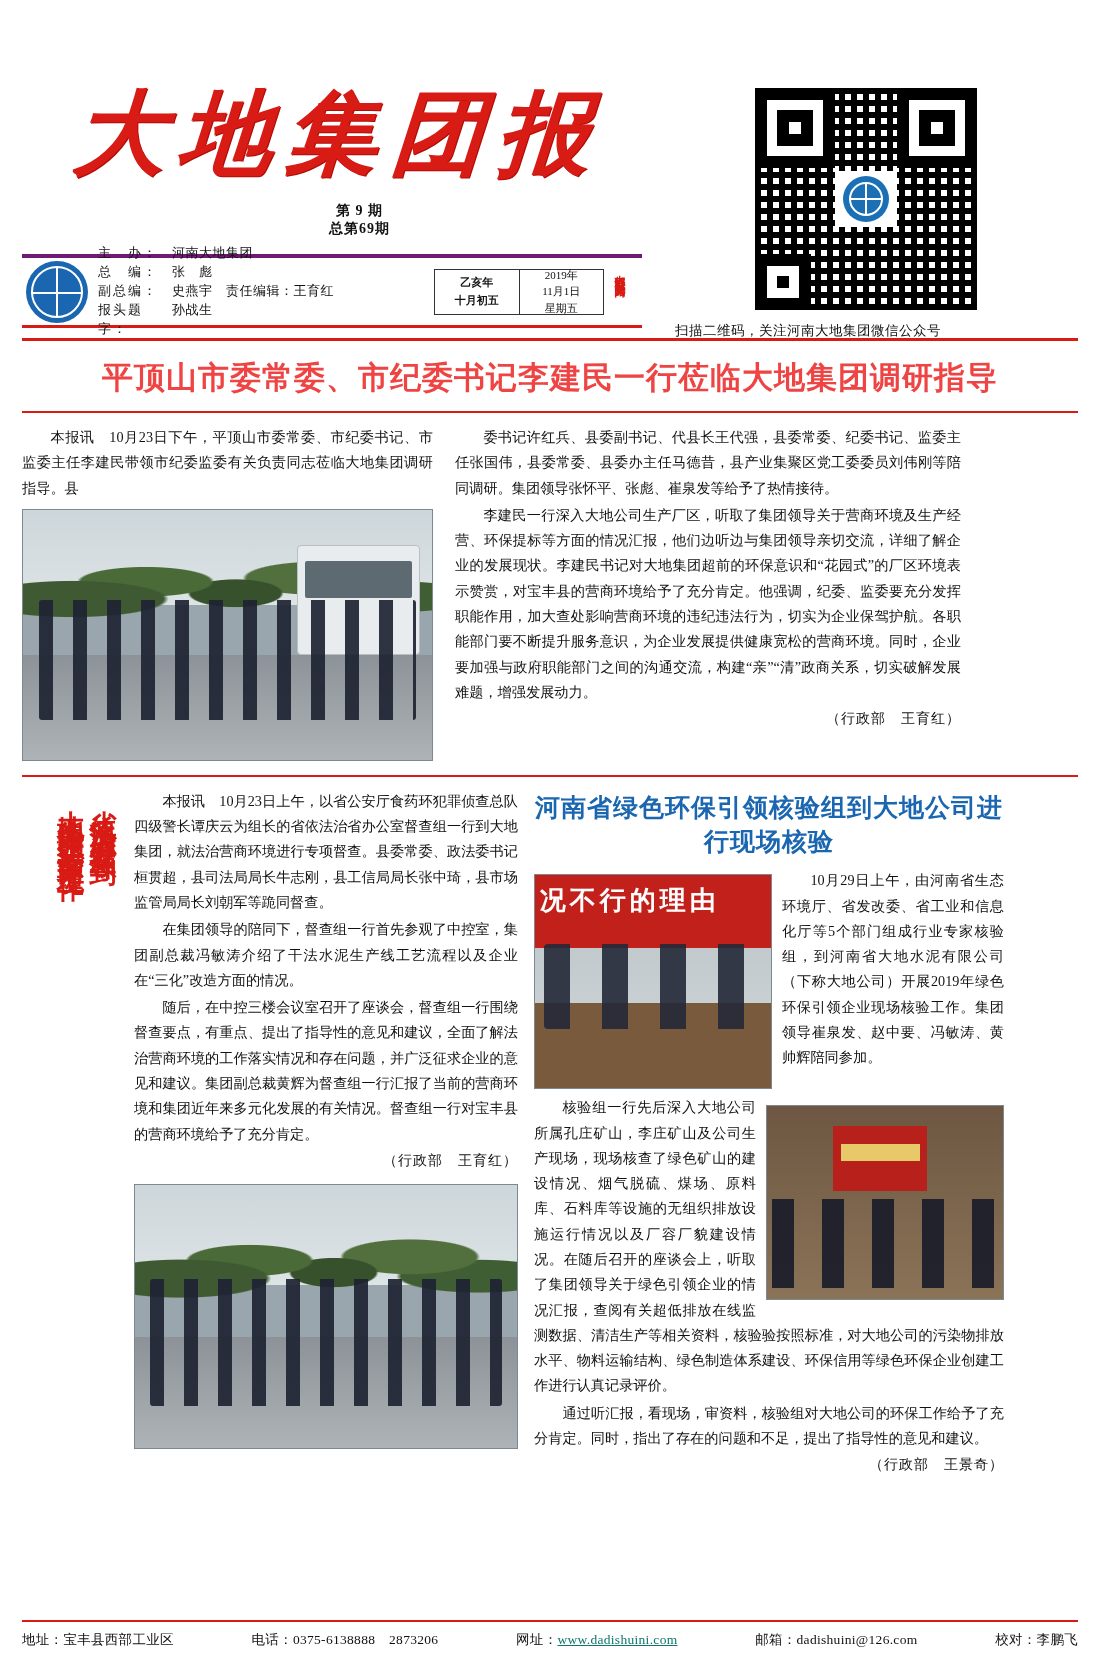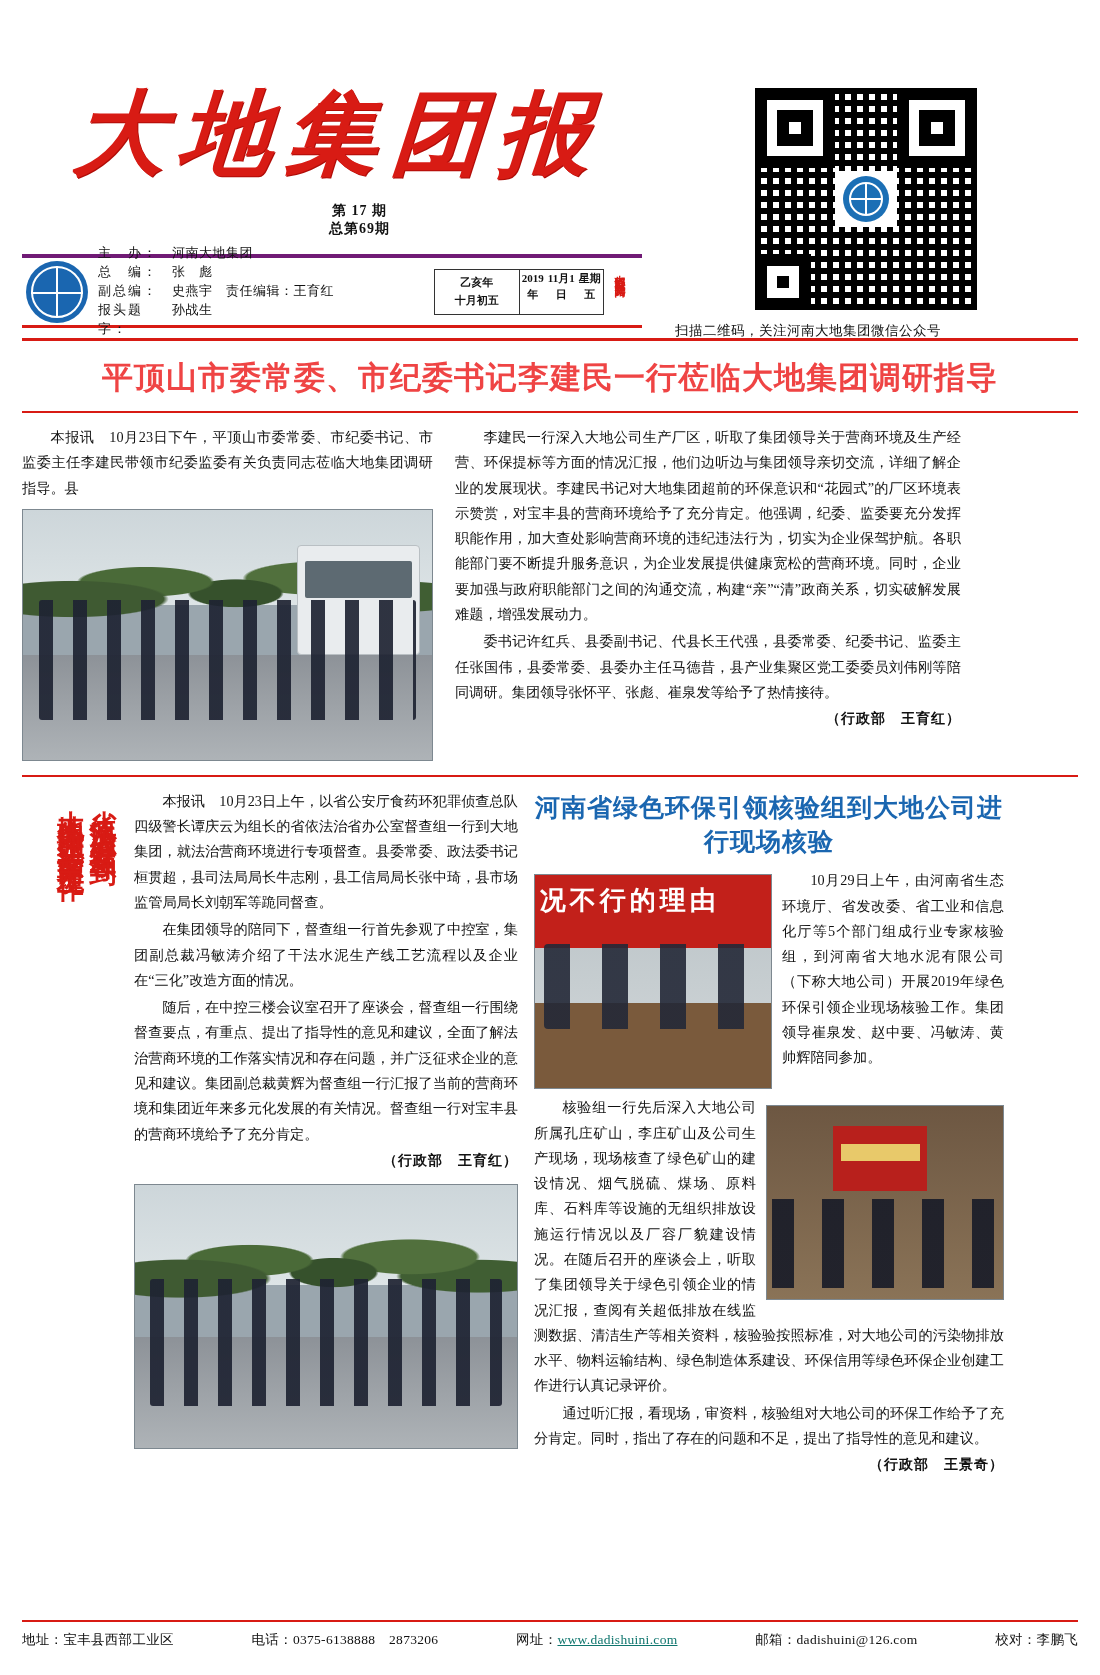--- a/index.html
+++ b/index.html
@@ -166,23 +166,23 @@
   }
   .datebox .col1 {
     flex: 1;
     border-right: 1px solid #333;
     display: flex; flex-direction: column; justify-content: center;
     line-height: 1.6;
     font-weight: bold;
   }
   .datebox .col2 {
     flex: 1;
-    display: flex; flex-direction: row; justify-content: center;
+    display: flex; flex-direction: column; justify-content: center;
     line-height: 1.5;
-    font-weight: bold;
+    font-weight: normal;
   }
   .freebox {
     margin-left: 8px;
     color: #d81b14;
     font-size: 11px;
     font-weight: bold;
     writing-mode: vertical-rl;
     letter-spacing: 1px;
     height: 52px;
     display: flex;
@@ -224,21 +224,21 @@
 
   
   #photo-delegation-bus { height: 252px; margin-top: 8px; }
   
   #photo-walking-group { height: 265px; margin-top: 10px; }
   
   #photo-meeting-room { height: 215px; }
   
   #photo-conference { height: 195px; margin-top: 10px; }
 
-  .sign { text-align: right; font-weight: bold; font-size: 14px; letter-spacing: 1px;}
+  .sign { text-align: right; font-weight: normal; font-size: 14px; letter-spacing: 1px;}
 
   
   .mid {
     display: flex;
     margin-top: 14px;
     border-top: 2px solid #d81b14;
     padding-top: 12px;
     gap: 16px;
   }
   .vert-title {
@@ -317,21 +317,21 @@
 </style>
 </head>
 <body>
 
 <div class="page">
 
   <div class="masthead">
     <div class="masthead-left">
       <div class="paper-title">大地集团报</div>
       <div class="issue-line">
-        <span class="n">第 17 期</span><br>
+        <span class="n">第 9 期</span><br>
         <span class="n">总第69期</span>
       </div>
     </div>
     <div class="masthead-right">
       <div class="qr">
         <div class="qr-bl"></div>
         <div class="qr-center">
           <div class="qr-logo"></div>
         </div>
       </div>
@@ -384,22 +384,22 @@
       <p>本报讯　10月23日下午，平顶山市委常委、市纪委书记、市监委主任李建民带领市纪委监委有关负责同志莅临大地集团调研指导。县</p>
       <div class="photo" id="photo-delegation-bus">
         <div class="ph-sky"></div>
           <div class="ph-trees"></div>
           <div class="ph-road"></div>
         <div class="ph-bus"></div>
           <div class="ph-people"></div>
       </div>
     </div>
     <div class="col top-right">
+      <p>委书记许红兵、县委副书记、代县长王代强，县委常委、纪委书记、监委主任张国伟，县委常委、县委办主任马德昔，县产业集聚区党工委委员刘伟刚等陪同调研。集团领导张怀平、张彪、崔泉发等给予了热情接待。</p>
       <p>李建民一行深入大地公司生产厂区，听取了集团领导关于营商环境及生产经营、环保提标等方面的情况汇报，他们边听边与集团领导亲切交流，详细了解企业的发展现状。李建民书记对大地集团超前的环保意识和“花园式”的厂区环境表示赞赏，对宝丰县的营商环境给予了充分肯定。他强调，纪委、监委要充分发挥职能作用，加大查处影响营商环境的违纪违法行为，切实为企业保驾护航。各职能部门要不断提升服务意识，为企业发展提供健康宽松的营商环境。同时，企业要加强与政府职能部门之间的沟通交流，构建“亲”“清”政商关系，切实破解发展难题，增强发展动力。</p>
-      <p>委书记许红兵、县委副书记、代县长王代强，县委常委、纪委书记、监委主任张国伟，县委常委、县委办主任马德昔，县产业集聚区党工委委员刘伟刚等陪同调研。集团领导张怀平、张彪、崔泉发等给予了热情接待。</p>
       <div class="sign">（行政部　王育红）</div>
     </div>
   </div>
 
   <div class="mid">
 
     <div class="vert-wrap">
       <div class="vert-title">省依法治省办公室领导到</div>
       <div class="vert-title">大地集团调研法治营商环境工作</div>
     </div>

